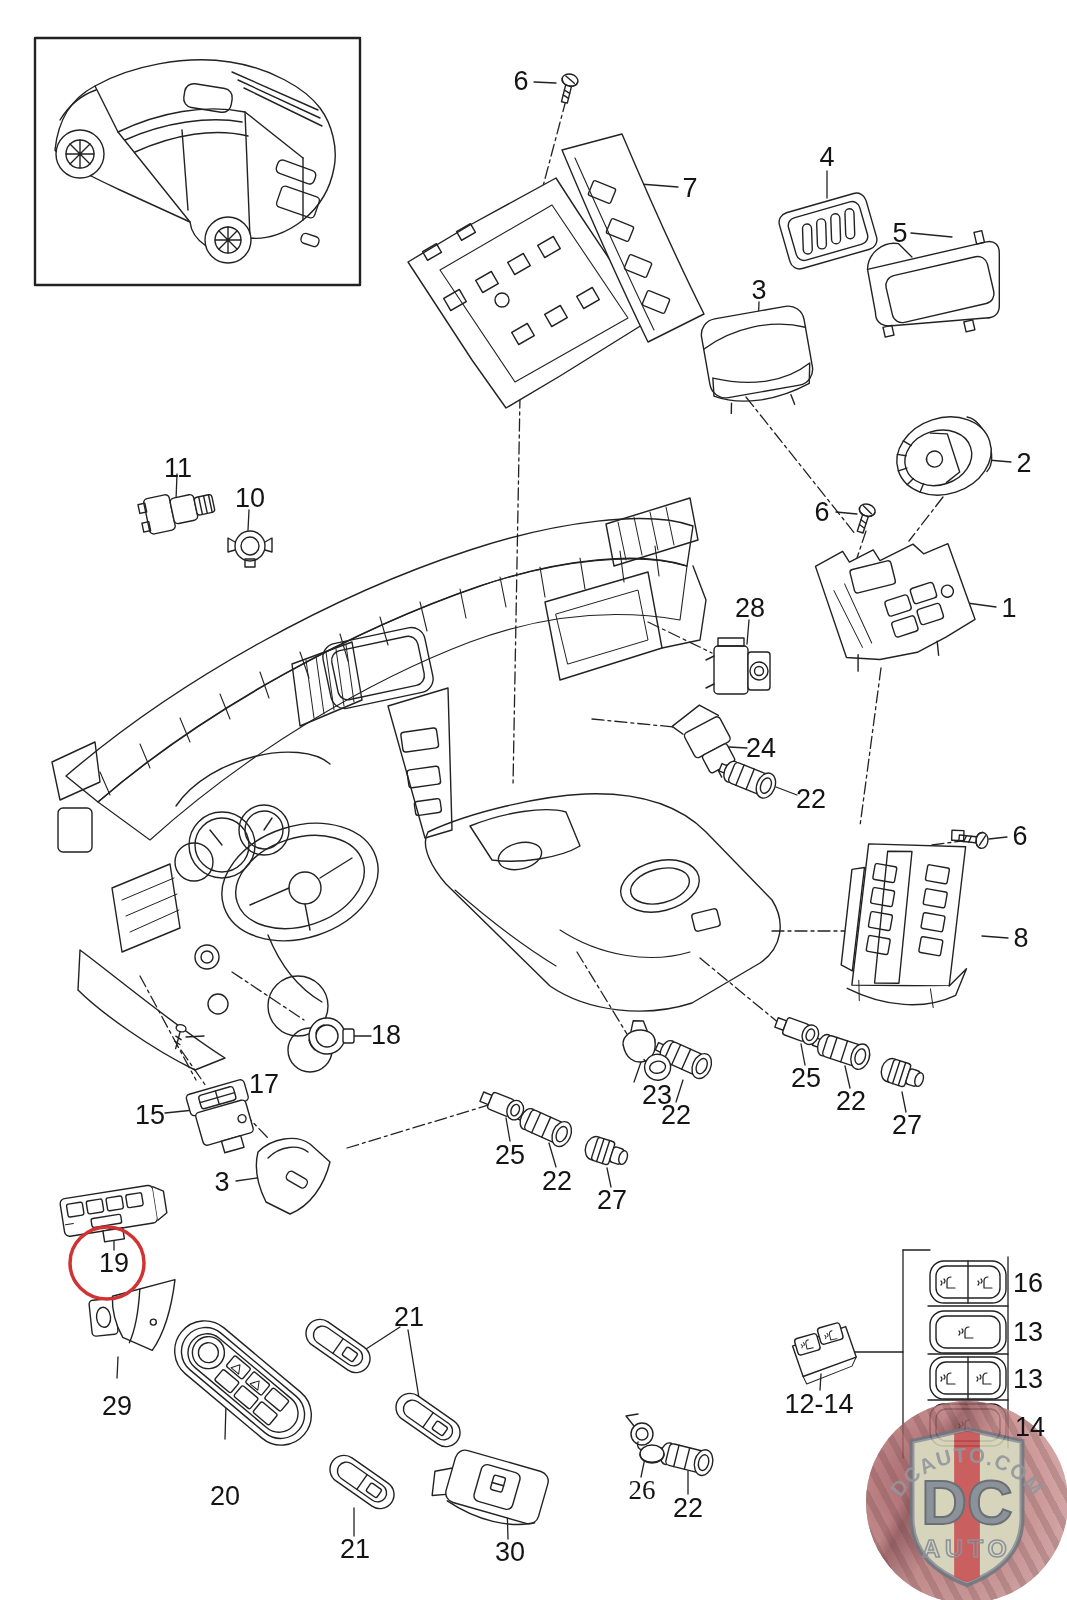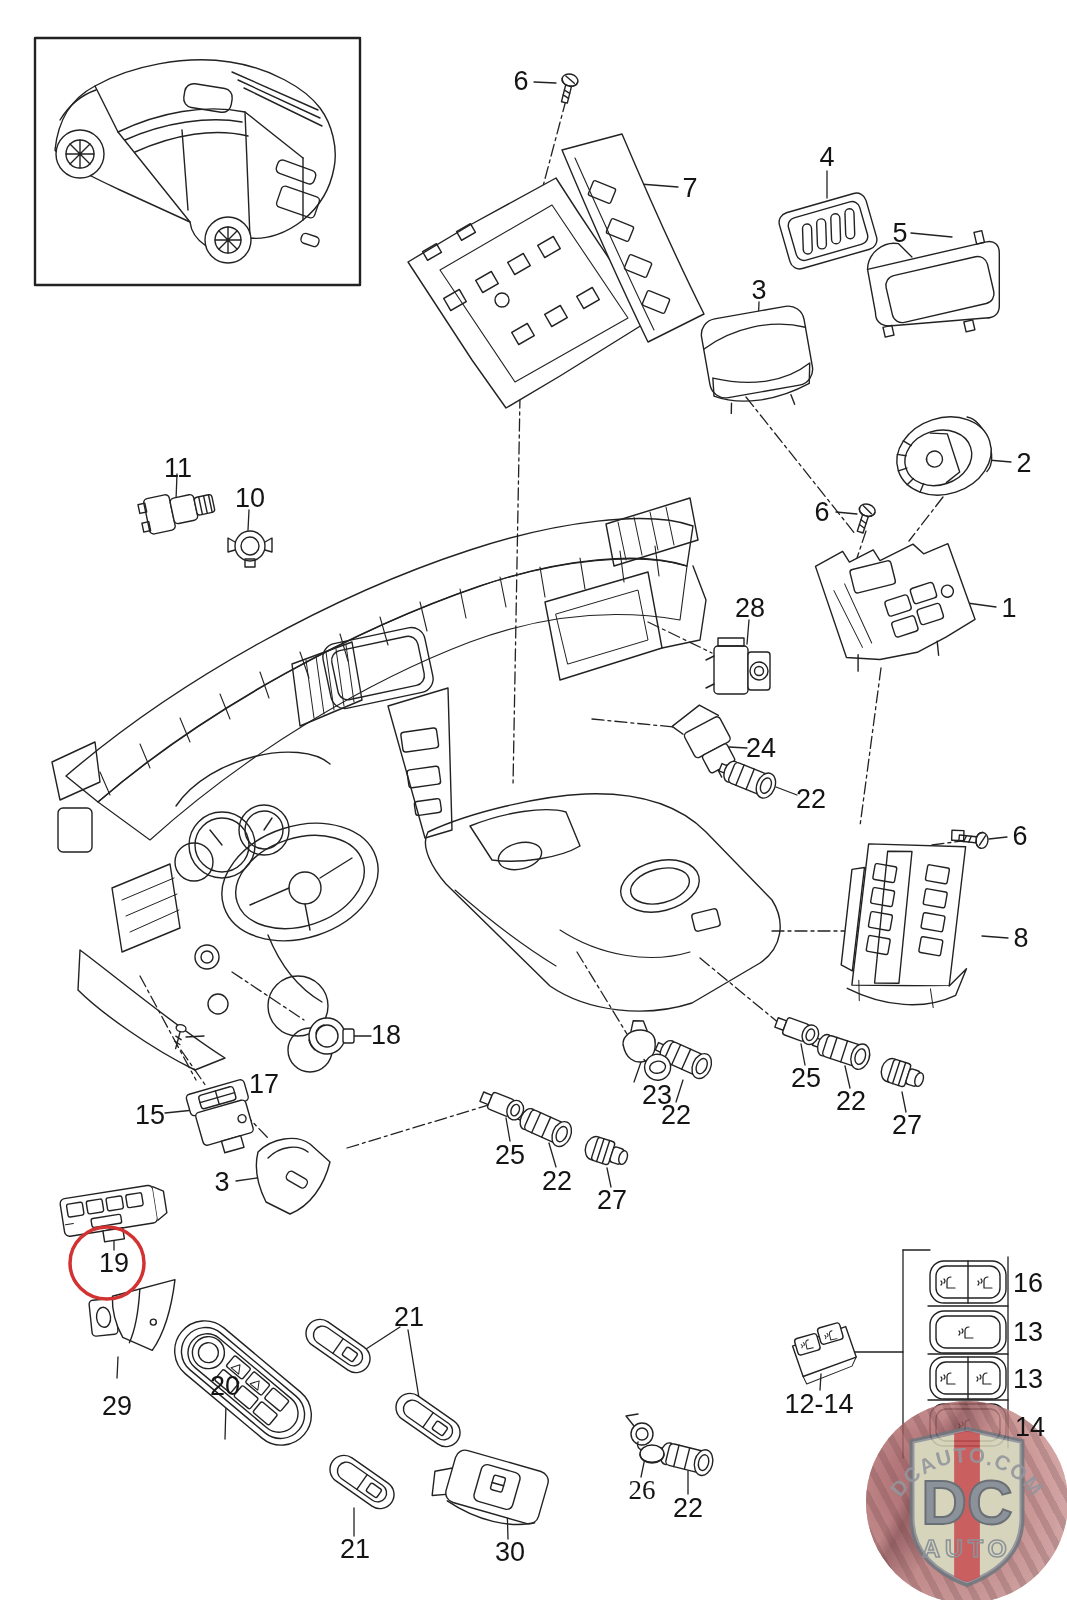--- a/index.html
+++ b/index.html
@@ -577,21 +577,21 @@
       <div class="callout" style="left: 510px; top: 1155px;">25</div>
       <div class="callout" style="left: 557px; top: 1181px;">22</div>
       <div class="callout" style="left: 612px; top: 1200px;">27</div>
       <div class="callout" style="left: 634px; top: 1095px; margin-left: 23px;">23</div>
       <div class="callout" style="left: 676px; top: 1115px;">22</div>
       <div class="callout" style="left: 806px; top: 1078px;">25</div>
       <div class="callout" style="left: 851px; top: 1101px;">22</div>
       <div class="callout" style="left: 907px; top: 1125px;">27</div>
       <div class="callout" style="left: 114px; top: 1263px;">19</div>
       <div class="callout" style="left: 117px; top: 1391px; margin-top: 15px;">29</div>
-      <div class="callout" style="left: 225px; top: 1386px;">20</div>
+      <div class="callout" style="left: 225px; top: 1496px;">20</div>
       <div class="callout" style="left: 409px; top: 1317px;">21</div>
       <div class="callout" style="left: 355px; top: 1549px;">21</div>
       <div class="callout" style="left: 510px; top: 1552px;">30</div>
       <div class="callout" style="left: 642px; top: 1490px; font-family: Liberation Serif, serif;">26</div>
       <div class="callout" style="left: 688px; top: 1508px;">22</div>
       <div class="callout" style="left: 1028px; top: 1283px;">16</div>
       <div class="callout" style="left: 1028px; top: 1332px;">13</div>
       <div class="callout" style="left: 1028px; top: 1379px;">13</div>
       <div class="callout" style="left: 1030px; top: 1427px;">14</div>
       <div class="callout" style="left: 819px; top: 1404px;">12-14</div>

